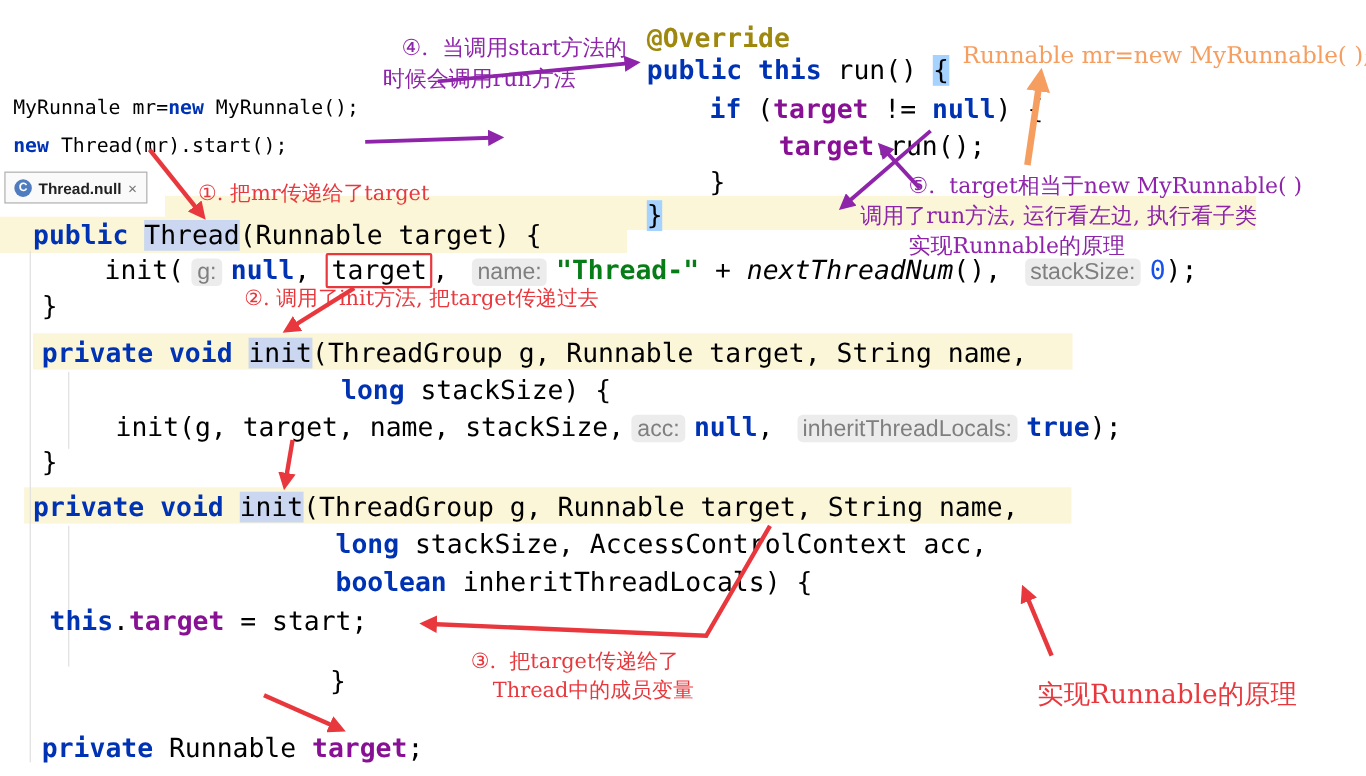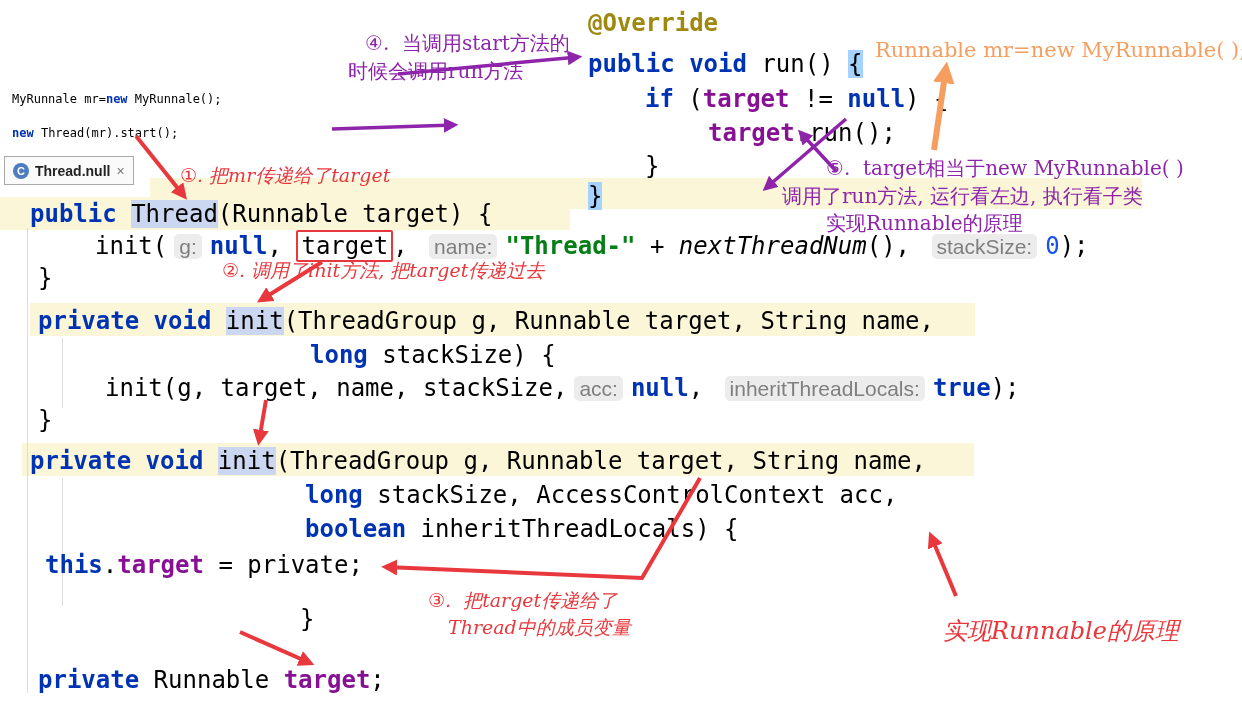--- a/index.html
+++ b/index.html
@@ -7,21 +7,21 @@
     width:1242px; height:705px; position:relative; overflow:hidden;
     background:#ffffff;
     font-family:"DejaVu Sans", sans-serif;
   }
   .code {
     position:absolute;
     font-family:"DejaVu Sans Mono", monospace;
     font-size:24px; line-height:30px; color:#000;
     white-space:pre;
   }
-  .code-sm { font-size:12px; }
+  .code-sm { font-size:18px; }
   .kw   { color:var(--c-keyword,#0033B3); font-weight:bold; }
   .field{ color:var(--c-field,#871094); font-weight:bold; }
   .str  { color:var(--c-string,#067D17); font-weight:bold; }
   .num  { color:var(--c-number,#1750EB); }
   .meta { color:var(--c-metadata,#9E880D); font-weight:bold; }
   .it   { font-style:italic; }
   .tok  { background:var(--c-token_highlight,#CBD7F0); }
   .sel  { background:var(--c-selection,#A6D2FF); }
   .hint {
     font-family:"Liberation Sans", sans-serif;
@@ -29,21 +29,21 @@
     color:#7F7F7F; background:#ECECEC;
     border-radius:5px; padding:1px 5px; margin:0 8px 0 7px;
   }
   .redbox { border:2px solid #E8383D; border-radius:2px; padding:0 3px; }
   .hl-line { position:absolute; background:var(--c-line_highlight,#FBF6D8); }
   .guide { position:absolute; width:1px; background:#DCDCDC; }
   .ann {
     position:absolute; white-space:pre;
     font-family:"DejaVu Serif","DejaVu Sans",serif;
   }
-  .ann-red    { color:var(--c-annotation_red,#E8383D); font-size:19px;font-style:italic; }
+  .ann-red    { color:var(--c-annotation_red,#E8383D); font-size:19px; }
   .ann-purple { color:var(--c-annotation_purple,#8E24AA); font-size:20px; }
   .ann-orange { color:var(--c-annotation_orange,#F59E60); font-size:21px; }
   .principle  { font-size:24px; }
   .tab {
     position:absolute; left:4px; top:156px; height:27px; z-index:6;
     display:flex; align-items:center; gap:6px; padding:0 8px;
     background:#FAFAFA; border:1px solid #A9A9A9;
     font-family:"Liberation Sans", sans-serif; font-size:14px;
     color:#222; font-weight:bold;
   }
@@ -63,40 +63,40 @@
 <div class="hl-line" style="left:30px;top:303px;width:945px;height:33px"></div>
 <div class="hl-line" style="left:22px;top:443px;width:952px;height:33px"></div>
 
 <div class="guide" style="left:27px;top:228px;height:465px"></div>
 <div class="guide" style="left:62px;top:338px;height:70px"></div>
 <div class="guide" style="left:62px;top:478px;height:128px"></div>
 
 <div class="code code-sm" style="left:12px;top:84px"><span>MyRunnale mr=</span><span class="kw">new</span><span> MyRunnale();</span></div>
 <div class="code code-sm" style="left:12px;top:118px"><span class="kw">new</span><span> Thread(mr).start();</span></div>
 
-<div class="code" style="left:588px;top:8px"><span class="meta">@Override</span></div>
-<div class="code" style="left:588px;top:49px"><span class="kw">public void</span><span> run() </span><span class="sel">{</span></div>
+<div class="code" style="left:588px;top:20px"><span class="meta">@Override</span></div>
+<div class="code" style="left:588px;top:49px"><span class="kw">public this</span><span> run() </span><span class="sel">{</span></div>
 <div class="code" style="left:645px;top:84px"><span class="kw">if</span><span> (</span><span class="field">target</span><span> != </span><span class="kw">null</span><span>) {</span></div>
 <div class="code" style="left:708px;top:118px"><span class="field">target</span><span>.run();</span></div>
 <div class="code" style="left:645px;top:151px"><span>}</span></div>
 <div class="code" style="left:588px;top:181px"><span class="sel">}</span></div>
 
 <div class="code" style="left:30px;top:199px"><span class="kw">public</span><span> </span><span class="tok">Thread</span><span>(Runnable target) {</span></div>
 <div class="code" style="left:95px;top:231px"><span>init(</span><span class="hint">g:</span><span class="kw">null</span><span>, </span><span class="redbox">target</span><span>, </span><span class="hint">name:</span><span class="str">"Thread-"</span><span> + </span><span class="it">nextThreadNum</span><span>(), </span><span class="hint">stackSize:</span><span class="num">0</span><span>);</span></div>
 <div class="code" style="left:38px;top:263px"><span>}</span></div>
 
 <div class="code" style="left:38px;top:306px"><span class="kw">private void</span><span> </span><span class="tok">init</span><span>(ThreadGroup g, Runnable target, String name,</span></div>
 <div class="code" style="left:310px;top:340px"><span class="kw">long</span><span> stackSize) {</span></div>
 <div class="code" style="left:105px;top:373px"><span>init(g, target, name, stackSize,</span><span class="hint">acc:</span><span class="kw">null</span><span>, </span><span class="hint">inheritThreadLocals:</span><span class="kw">true</span><span>);</span></div>
 <div class="code" style="left:38px;top:405px"><span>}</span></div>
 
 <div class="code" style="left:30px;top:446px"><span class="kw">private void</span><span> </span><span class="tok">init</span><span>(ThreadGroup g, Runnable target, String name,</span></div>
 <div class="code" style="left:305px;top:480px"><span class="kw">long</span><span> stackSize, AccessControlContext acc,</span></div>
 <div class="code" style="left:305px;top:514px"><span class="kw">boolean</span><span> inheritThreadLocals) {</span></div>
-<div class="code" style="left:45px;top:550px"><span class="kw">this</span><span>.</span><span class="field">target</span><span> = private;</span></div>
+<div class="code" style="left:45px;top:550px"><span class="kw">this</span><span>.</span><span class="field">target</span><span> = start;</span></div>
 <div class="code" style="left:300px;top:604px"><span>}</span></div>
 
 <div class="code" style="left:38px;top:665px"><span class="kw">private</span><span> Runnable </span><span class="field">target</span><span>;</span></div>
 
 <div class="tab">
   <span class="cicon">C</span>
   <span>Thread.null</span>
   <span class="close">×</span>
 </div>
 

